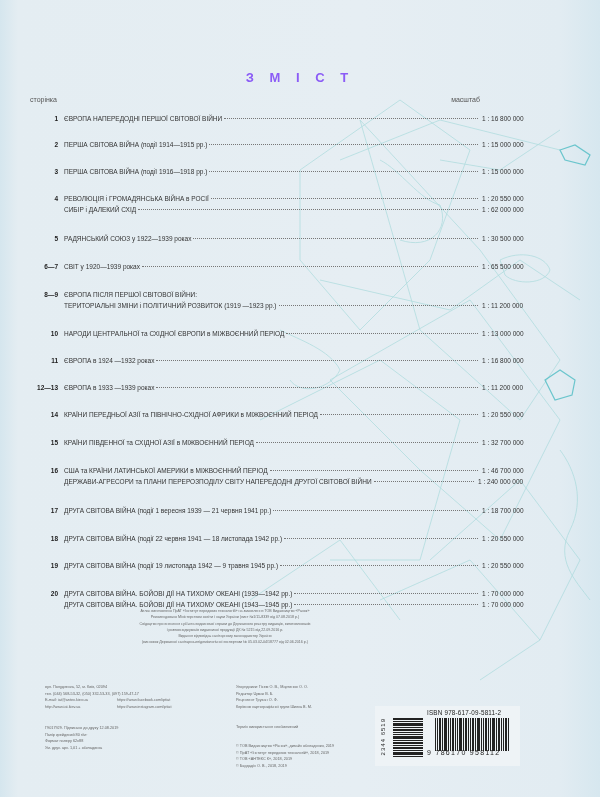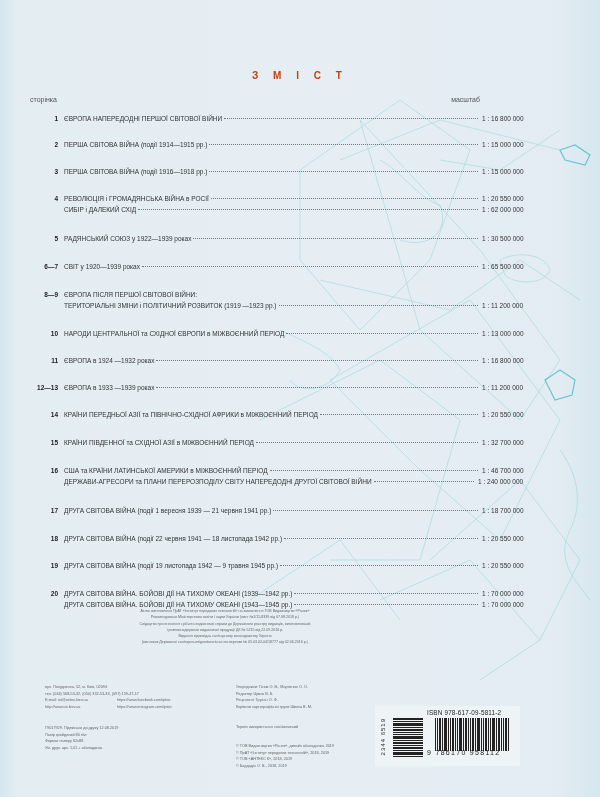--- a/index.html
+++ b/index.html
@@ -4,21 +4,21 @@
 <style>
   html, body { margin: 0; padding: 0; }
   body {
     width: 600px; height: 797px; overflow: hidden; position: relative;
     background: linear-gradient(90deg, #d5e6ee 0px, #e4edf2 18px, #e6eef3 60%, #e2ecf2 560px, #d6e7ef 600px);
     font-family: "Liberation Sans", sans-serif; color: #333;
   }
   .map-bg { position: absolute; left: 0; top: 0; width: 600px; height: 797px; pointer-events: none; }
   .title {
     position: absolute; top: 70px; left: 0; width: 600px; text-align: center;
-    font-weight: bold; font-size: 10px; letter-spacing: 6px; color: #c2410c;
+    font-weight: bold; font-size: 13px; letter-spacing: 6px; color: #8b5cf6;
   }
   .col-hdr { position: absolute; top: 96px; font-size: 7px; color: #555; }
   .col-hdr.left { left: 30px; }
   .col-hdr.right { right: 120px; }
   .toc { position: absolute; left: 0; top: 0; width: 600px; }
   .entry { position: absolute; left: 0; width: 600px; }
   .pg {
     position: absolute; left: 26px; width: 32px; text-align: right;
     font-weight: bold; font-size: 6.5px; color: #222;
   }

